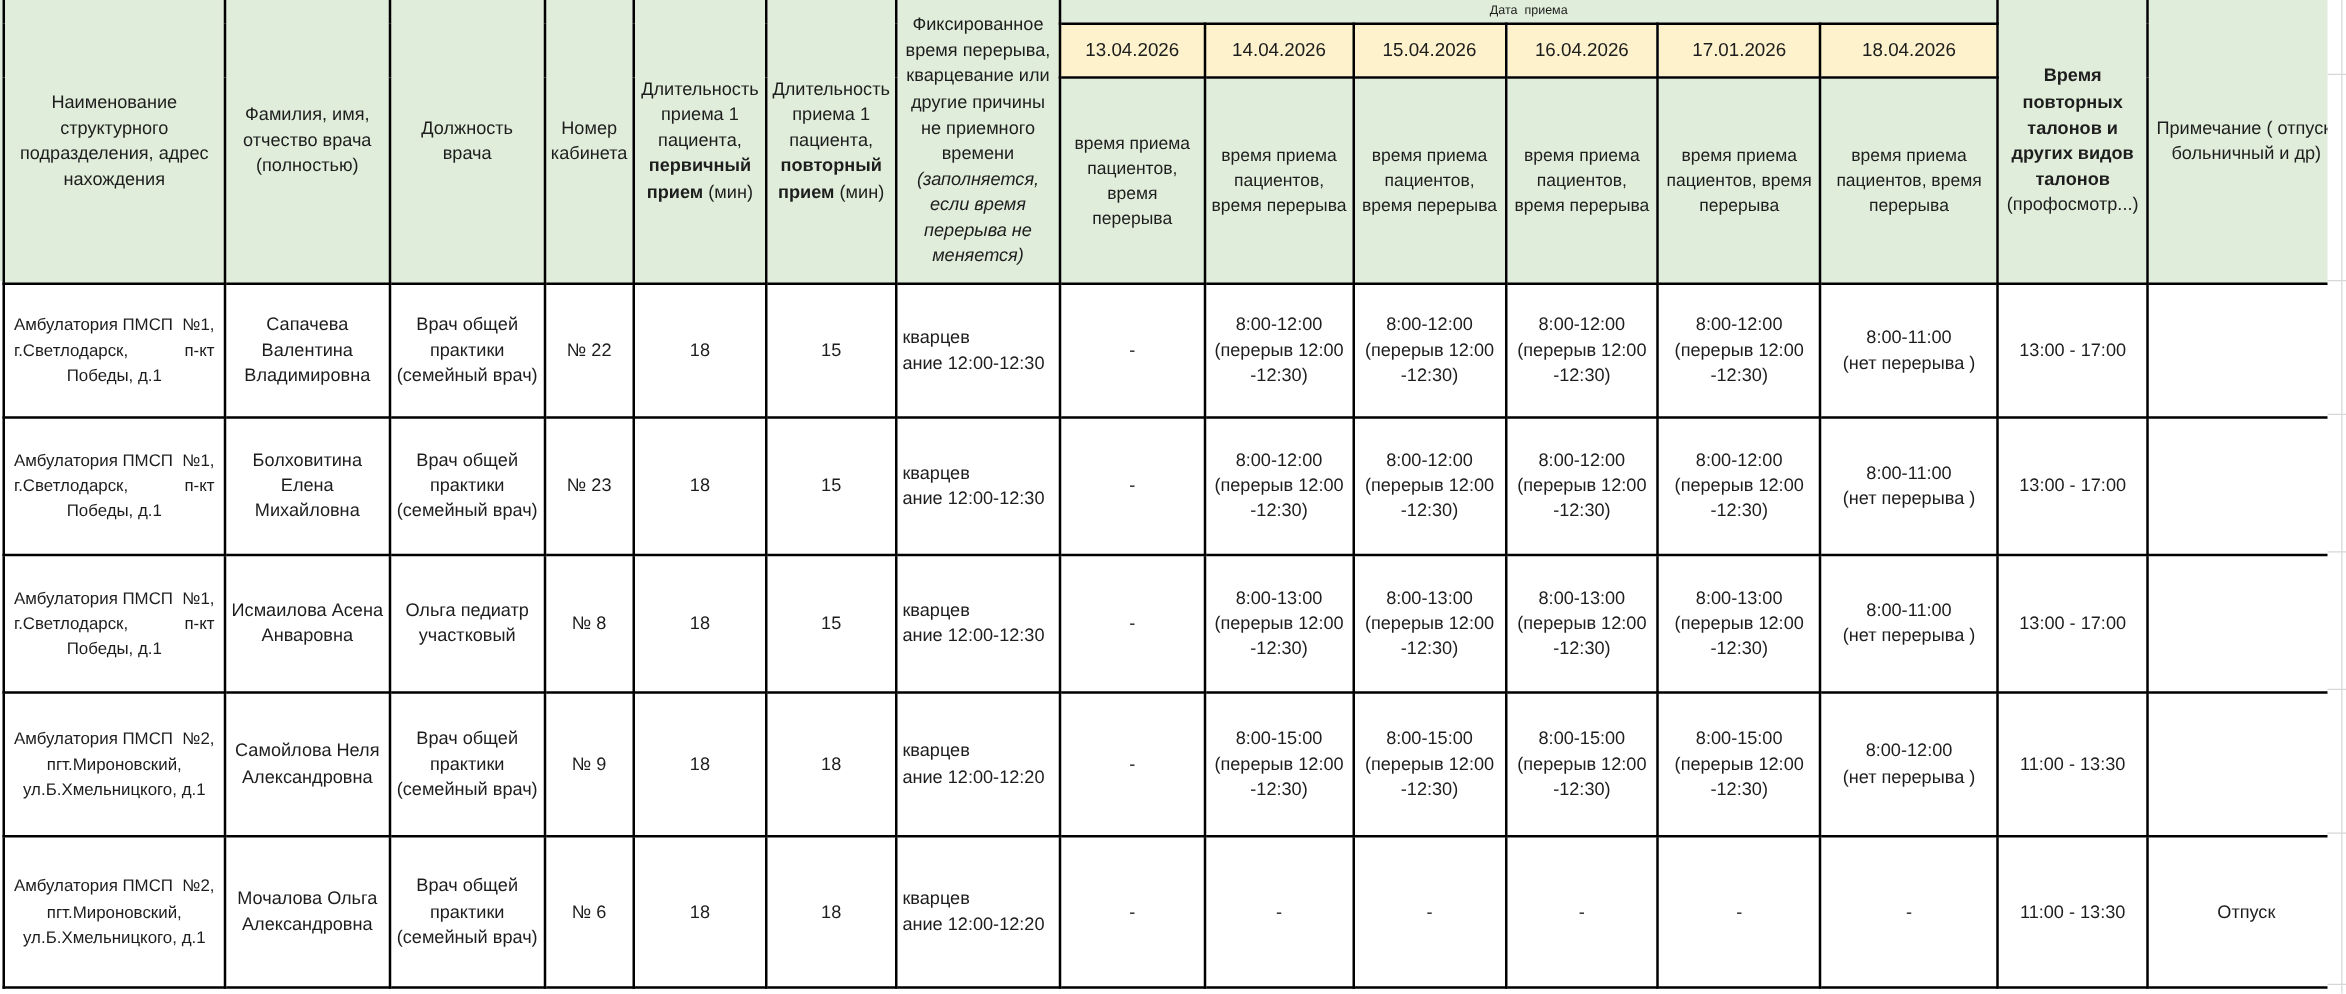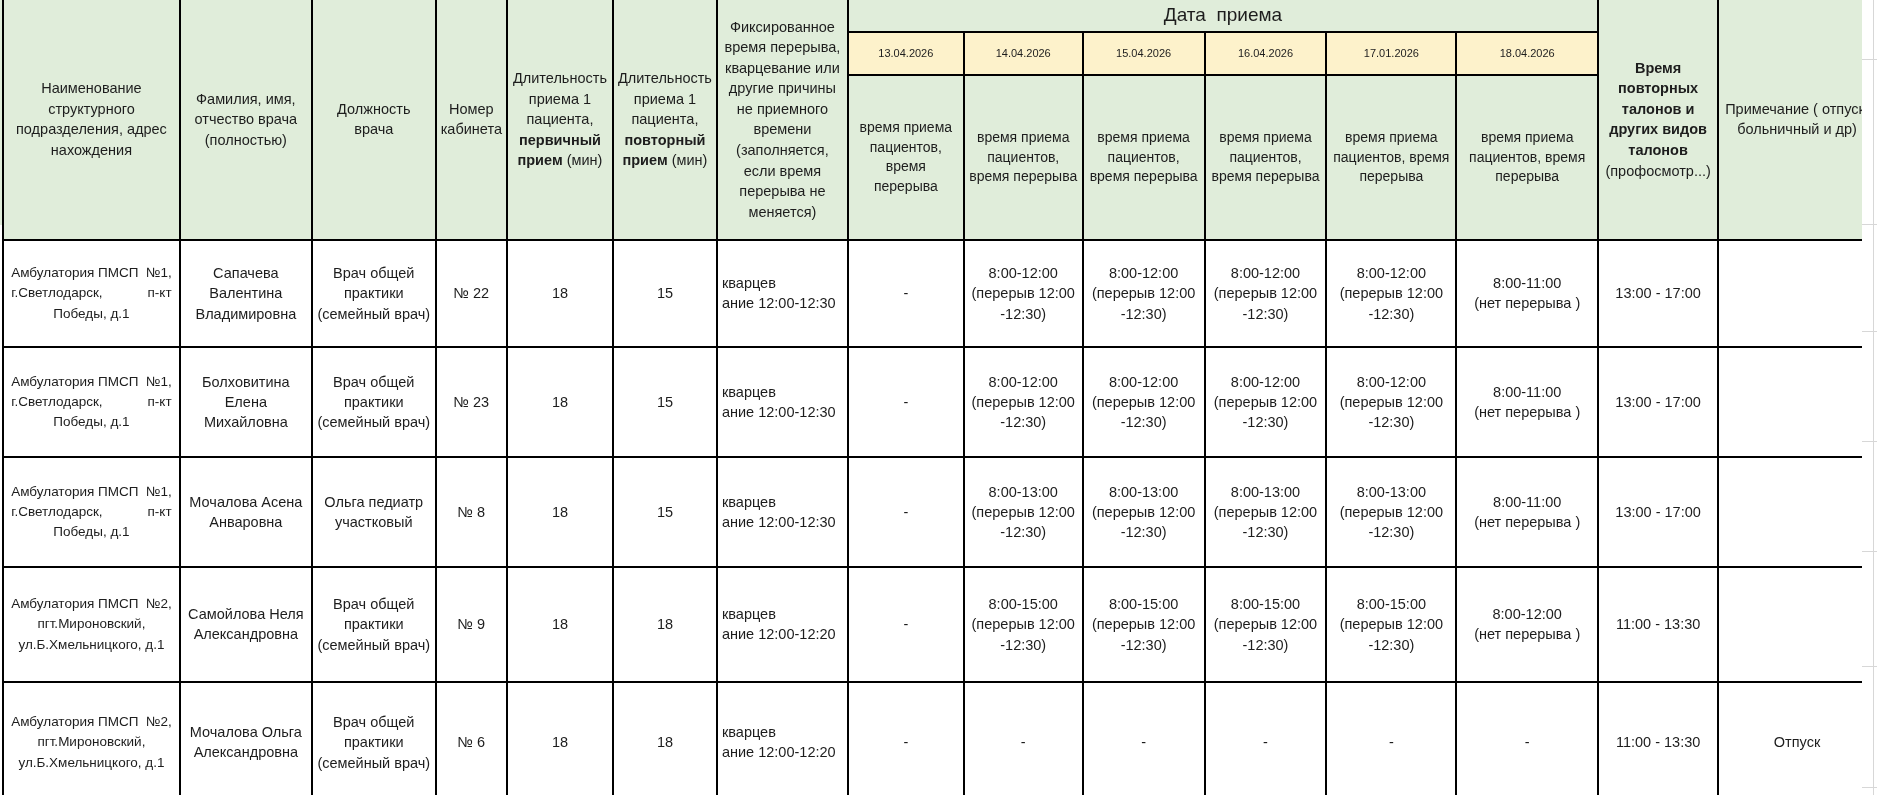--- a/index.html
+++ b/index.html
@@ -3,27 +3,27 @@
 <meta charset="utf-8">
 <style>
   html,body{margin:0;padding:0;background:#ffffff;width:1877px;height:795px;overflow:hidden;
     font-family:"Liberation Sans","DejaVu Sans",sans-serif;color:#1d1d1d;}
   .stage{position:relative;width:1877px;height:795px;}
   .left-sliver{position:absolute;left:0;top:0;width:2px;height:225px;background:#e0edda;}
   table.sched{border-collapse:collapse;table-layout:fixed;position:absolute;left:2px;top:-2px;}
   th,td{border:2px solid #000;padding:2px 4px;vertical-align:middle;text-align:center;
     font-weight:normal;overflow:hidden;}
   thead th{background:#e0edda;font-size:14.5px;overflow-wrap:break-word;}
-  .hdate{background:#fdf2cb;font-size:11px;}
-  .hgroup{font-size:19px;margin-left:40px;}
+  .hdate{background:#fdf2cb;font-size:15px;}
+  .hgroup{font-size:10px;margin-left:40px;}
   .hsub{font-size:14px;}
   .txt{white-space:pre-wrap;line-height:1.42;overflow-wrap:break-word;}
   .one{white-space:normal;}
   b{font-weight:bold;text-align:center;}
-  .ital{}
+  .ital{font-style:italic;}
   td{background:#fff;font-size:14.5px;}
   td .txt{line-height:1.4;}
   .c-unit{font-size:13.5px;}
   .c-unit .txt{line-height:1.5;}
   .c-fixed{text-align:left;}
   .hr1{height:18px;}
   .hr2{height:43px;}
   .hr3{height:165px;}
   .right-strip{position:absolute;left:1862px;top:0;width:15px;height:795px;background:#fff;}
   .gl{position:absolute;left:0;width:100%;height:1px;background:#d7d7d7;}
@@ -259,21 +259,21 @@
             <div class="txt"></div>
           </td>
         </tr>
         <tr style="height: 110px;">
           <td class="c-unit">
             <div class="txt">Амбулатория ПМСП  №1,
 г.Светлодарск,            п-кт
 Победы, д.1</div>
           </td>
           <td>
-            <div class="txt">Мочалова Асена
+            <div class="txt">Исмаилова Асена
 Анваровна</div>
           </td>
           <td>
             <div class="txt">Ольга педиатр
 участковый</div>
           </td>
           <td>
             <div class="txt">№ 8</div>
           </td>
           <td>

